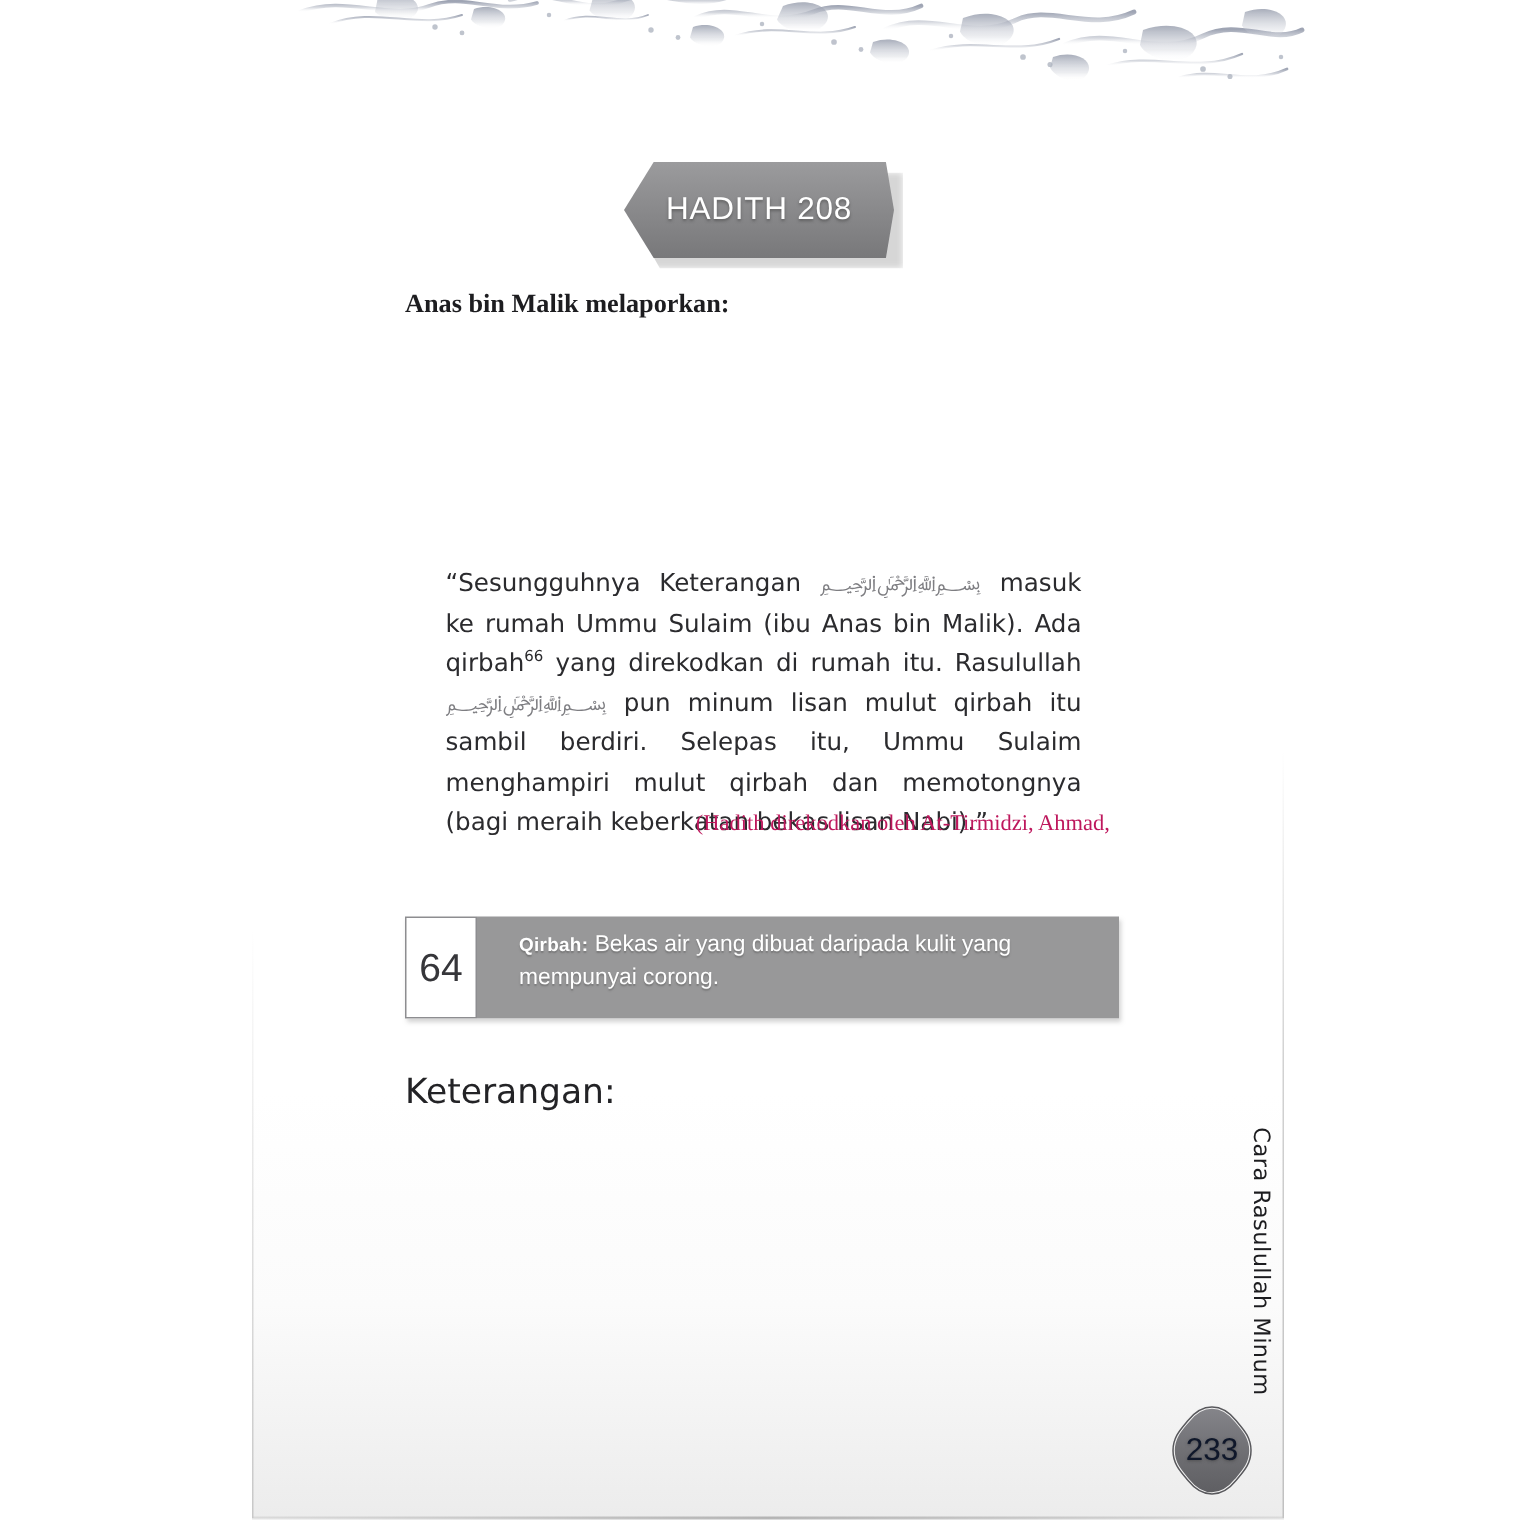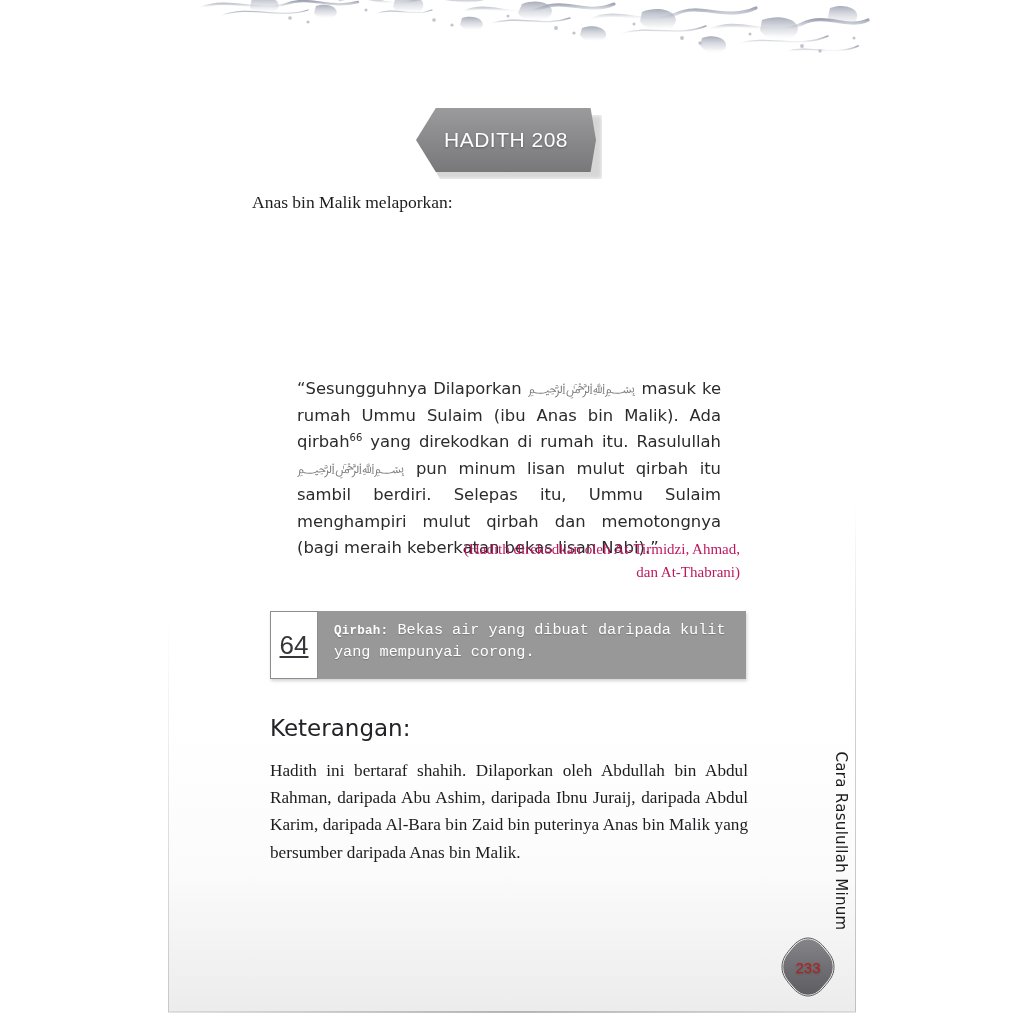--- a/index.html
+++ b/index.html
@@ -98,26 +98,27 @@
     font-family: "Liberation Sans", sans-serif;
     font-size: 21px;
     letter-spacing: .5px;
     color: #ffffff;
     text-shadow: 0 1px 2px rgba(60,60,60,.55);
   }
 
   
   .intro {
     position: absolute;
-    left: 252px;
+    left: 270px;
     top: 192px;
     width: 470px;
     font-family: "Liberation Serif", serif;
     font-size: 17.5px;
     color: #1d1d20;
+    font-weight: bold;
   }
 
   .arabic {
     position: absolute;
     left: 270px;
     top: 228px;
     width: 470px;
     direction: rtl;
     text-align: justify;
     text-align-last: center;
@@ -175,28 +176,27 @@
     width: 48px;
     background: #ffffff;
     border: 1px solid #8d8d90;
     display: flex;
     align-items: center;
     justify-content: center;
     font-family: "Liberation Sans", sans-serif;
     font-size: 26px;
     color: #36363a;
     box-sizing: border-box;
-    text-decoration: underline;
   }
   .footnote-body {
     flex: 1;
     background: #989899;
-    padding: 8px 14px 8px 16px;
+    padding: 8px 14px 8px 28px;
     box-sizing: border-box;
-    font-family: Liberation Mono, monospace;
+    font-family: Liberation Sans, sans-serif;
     font-size: 15.2px;
     line-height: 1.45;
     color: #ffffff;
     text-shadow: 0 1px 1px rgba(90,90,90,.5);
   }
   .footnote-term { font-size: 12.6px; font-weight: bold; letter-spacing: .2px; }
 
   
   .keterangan-title {
     position: absolute;
@@ -246,22 +246,22 @@
   .folio-num {
     position: absolute;
     left: 0;
     top: 0;
     width: 56px;
     height: 62px;
     display: flex;
     align-items: center;
     justify-content: center;
     font-family: "Liberation Sans", sans-serif;
-    font-size: 15px;
-    color: #b91c1c;
+    font-size: 21px;
+    color: #0f172a;
     text-shadow: 0 1px 2px rgba(60,60,60,.6);
   }
 </style>
 </head>
 <body>
 
 <div id="page-root">
 
   <div class="sheet"></div>
   <div class="sheet-edge-right"></div>
@@ -337,43 +337,41 @@
     <div class="banner-shadow"></div>
     <div class="banner">
       <span class="banner-label">HADITH 208</span>
     </div>
   </div>
 
   <div class="intro">Anas bin Malik melaporkan:</div>
 
 
   <div class="translation">
-    <span>“Sesungguhnya Dilaporkan</span>
+    <span>“Sesungguhnya Keterangan</span>
     <span class="saw">﷽</span>
     <span>masuk ke rumah Ummu Sulaim (ibu Anas bin Malik). Ada qirbah</span><sup>66</sup>
     <span>yang direkodkan di rumah itu. Rasulullah</span>
     <span class="saw">﷽</span>
     <span>pun minum lisan mulut qirbah itu sambil berdiri. Selepas itu, Ummu Sulaim menghampiri mulut qirbah dan memotongnya (bagi meraih keberkatan bekas lisan Nabi).”</span>
   </div>
 
   <div class="attribution">
     <div>(Hadith direkodkan oleh At-Tirmidzi, Ahmad,</div>
-    <div>dan At-Thabrani)</div>
   </div>
 
   <div class="footnote">
     <div class="footnote-num">64</div>
     <div class="footnote-body">
       <span class="footnote-term">Qirbah:</span>
       <span>Bekas air yang dibuat daripada kulit yang mempunyai corong.</span>
     </div>
   </div>
 
   <div class="keterangan-title">Keterangan:</div>
-  <div class="keterangan-body">Hadith ini bertaraf shahih. Dilaporkan oleh Abdullah bin Abdul Rahman, daripada Abu Ashim, daripada Ibnu Juraij, daripada Abdul Karim, daripada Al-Bara bin Zaid bin puterinya Anas bin Malik yang bersumber daripada Anas bin Malik.</div>
 
   <div class="side-head">Cara Rasulullah Minum</div>
 
   <div class="folio">
     <svg width="56" height="62" viewBox="0 0 56 62" xmlns="http://www.w3.org/2000/svg">
       <defs>
         <linearGradient id="folioFill" x1="0" y1="0" x2="0" y2="1">
           <stop offset="0%" stop-color="#85858a"></stop>
           <stop offset="55%" stop-color="#6e6e72"></stop>
           <stop offset="100%" stop-color="#5e5e62"></stop>

